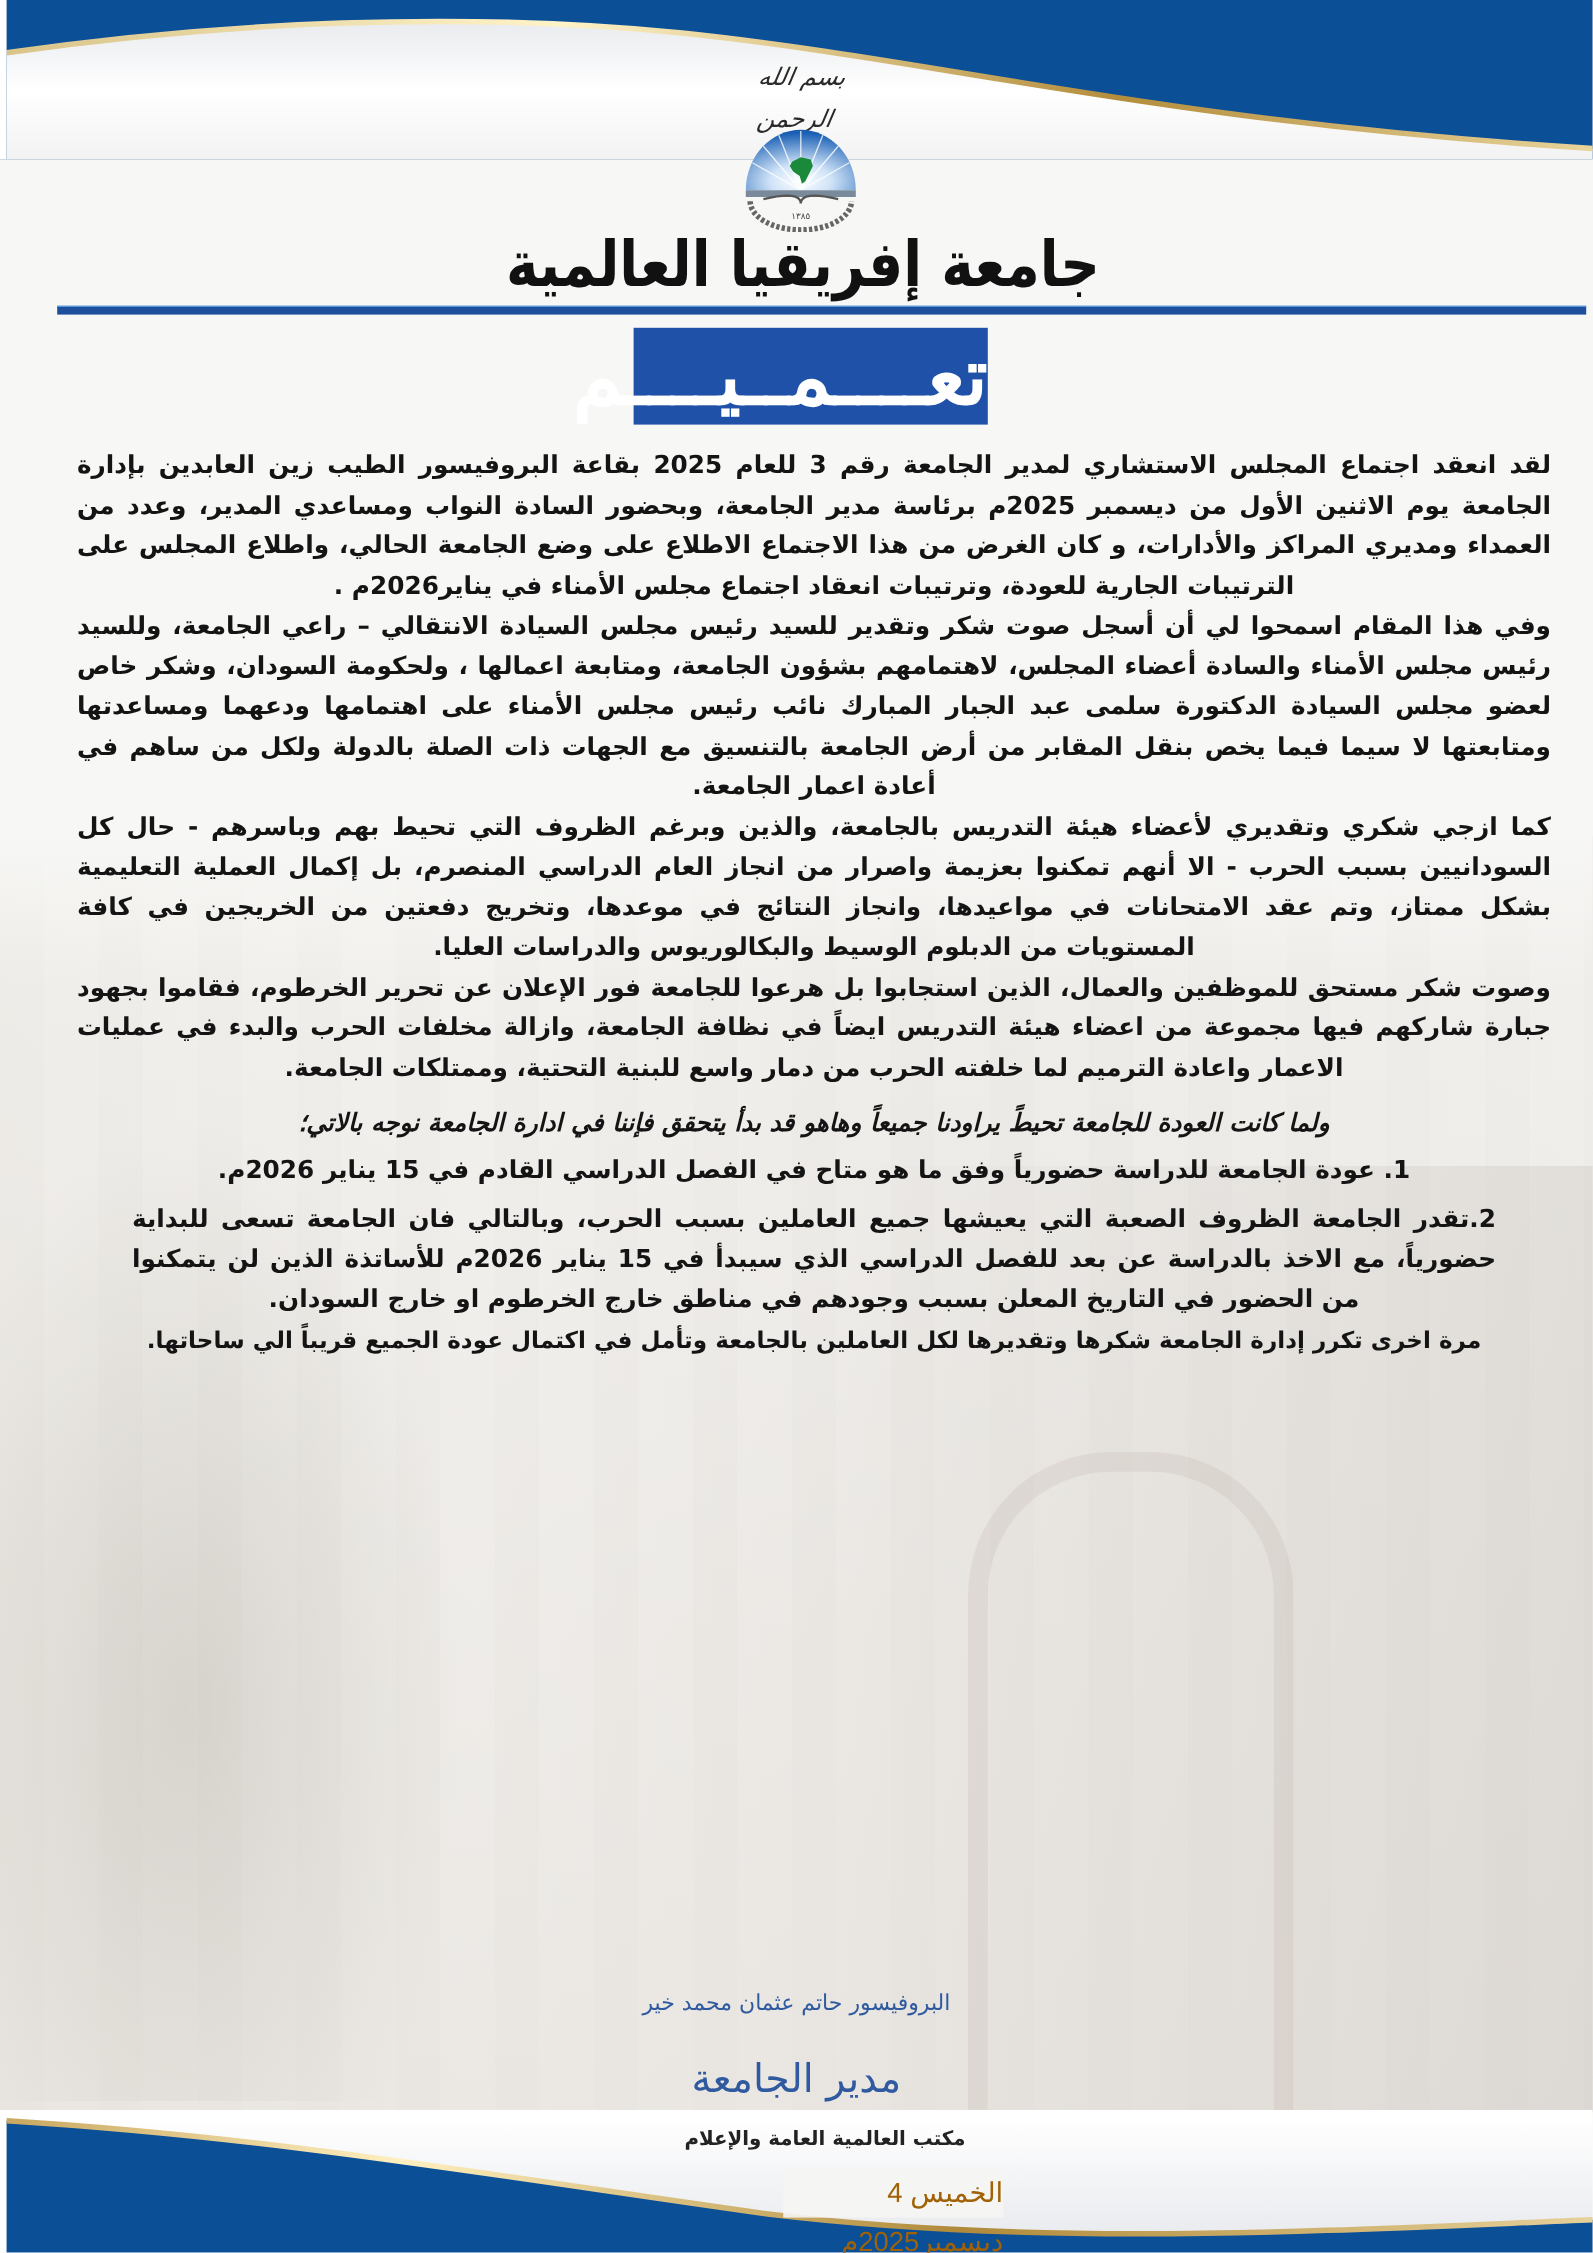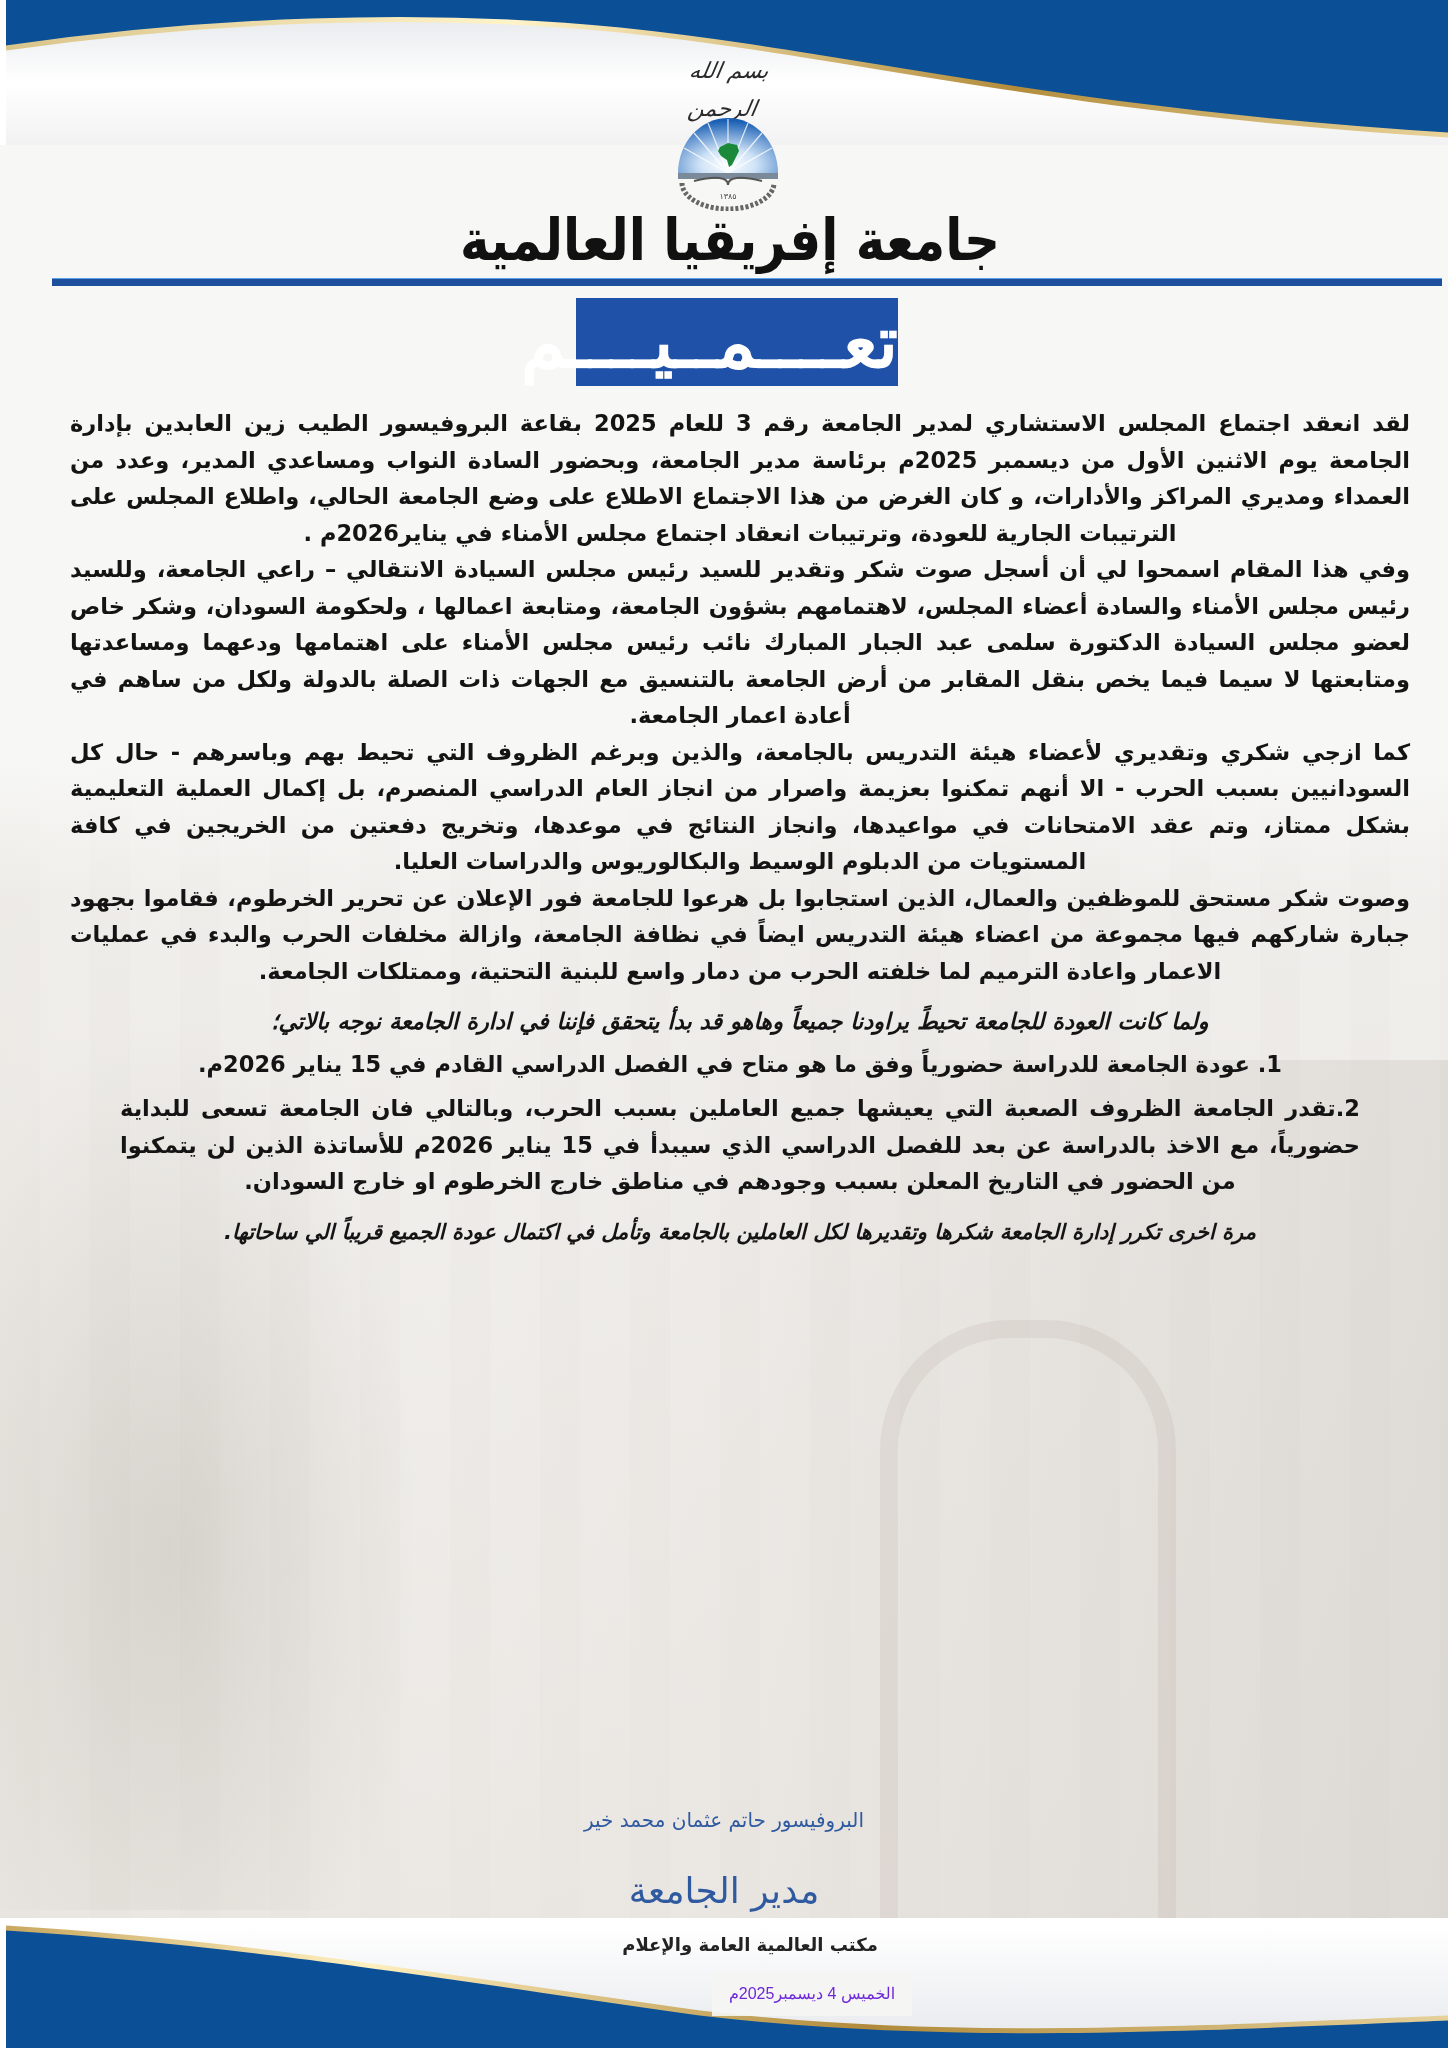--- a/index.html
+++ b/index.html
@@ -64,42 +64,42 @@
   .body-text {
     position: absolute; left: 70px; top: 405px; width: 1340px;
     direction: rtl; text-align: center;
     font-family: "DejaVu Sans", sans-serif; font-weight: bold;
     font-size: 22.5px; color: #141414; line-height: 36.5px;
   }
   .para { margin: 0; text-align: justify; text-align-last: center; }
   .para.lead { text-align: center; font-style: italic; margin-top: 14px; margin-bottom: 6px; }
   .list-item { margin: 0; text-align: justify; text-align-last: center; padding: 0 50px; }
   .list-item + .list-item { margin-top: 8px; }
-  .closing { margin-top: 14px; text-align: center; font-size: 21px; font-style: italic; }
+  .closing { margin-top: 0; text-align: center; font-size: 21px; }
 
   .signature-name {
     position: absolute; left: 400px; top: 1808px; width: 648px; text-align: center;
     direction: rtl; font-family: "DejaVu Sans", sans-serif; font-size: 20px;
     color: #2f5aa0;
   }
   .signature-title {
     position: absolute; left: 400px; top: 1870px; width: 648px; text-align: center;
     direction: rtl; font-family: "DejaVu Sans", sans-serif; font-size: 36px;
     color: #2f5aa0;
   }
   .footer-office {
     position: absolute; left: 560px; top: 1934px; width: 380px; text-align: center;
     direction: rtl; font-family: "DejaVu Sans", sans-serif; font-weight: bold;
     font-size: 18px; color: #222;
   }
   .footer-date {
     position: absolute; left: 712px; top: 1972px; width: 200px; height: 44px;
     background: rgba(245,245,243,0.9);
-    text-align: center; direction: rtl; font-family: "Liberation Sans", sans-serif;
-    font-size: 16px; color: #6d28d9; line-height: 44px;
+    direction: rtl; font-family: "Liberation Sans", sans-serif;
+    font-size: 25px; color: #a16207; line-height: 44px;
   }
 </style>
 </head>
 <body>
 
 <div class="bg-photo">
   <div class="shade-left"></div>
   <div class="shade-right"></div>
   <div class="arch"></div>
 </div>

